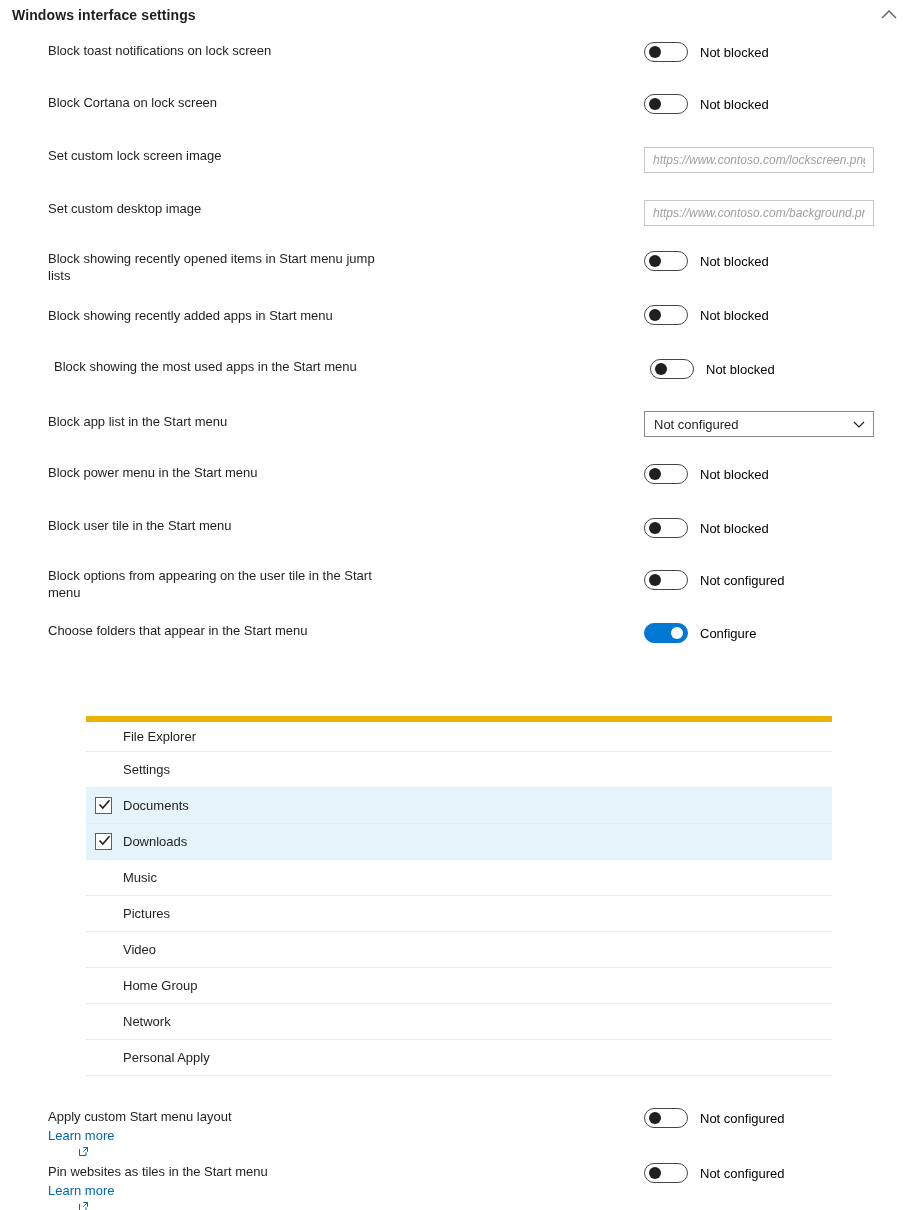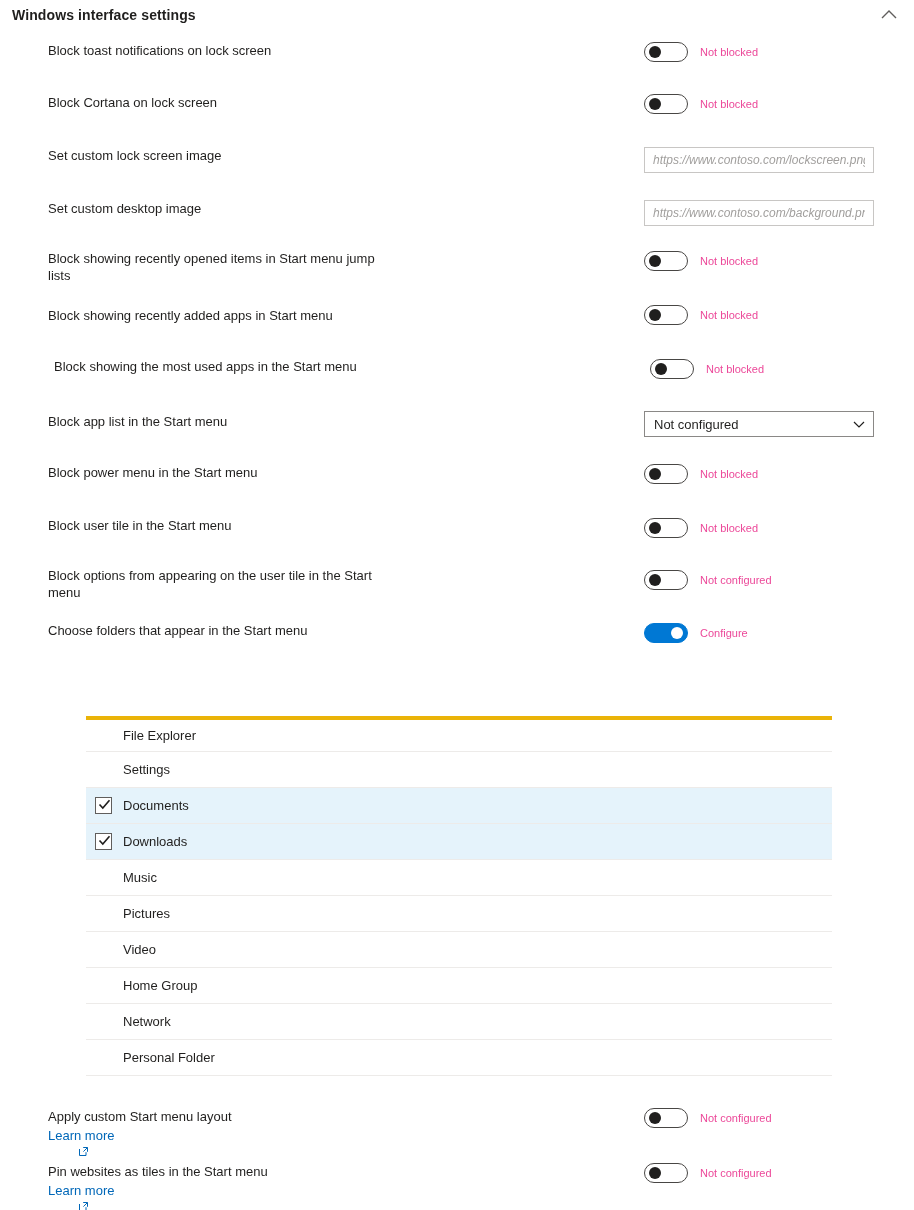--- a/index.html
+++ b/index.html
@@ -103,22 +103,22 @@
   .toggle.on {
     background: #0078d4;
     border-color: #0078d4;
   }
   .toggle.on .knob {
     background: #ffffff;
     left: 26px;
   }
   .toggle-text {
     margin-left: 12px;
-    font-size: 11px;
-    color: #ec4899;
+    font-size: 13px;
+    color: #000000;
     white-space: nowrap;
   }
 
   
   .text-input {
     width: 230px;
     height: 26px;
     box-sizing: border-box;
     border: 1px solid #c8c6c4;
     background: #ffffff;
@@ -160,21 +160,21 @@
   }
   .folder-row {
     height: 36px;
     border-bottom: 1px solid #edebe9;
     display: flex;
     align-items: center;
     cursor: pointer;
     box-sizing: border-box;
   }
   .folder-row:first-child {
-    border-top: 4px solid #eab308;
+    border-top: 6px solid #eab308;
   }
   .folder-row.selected {
     background: #e5f3fb;
   }
   .checkbox {
     width: 17px;
     height: 17px;
     box-sizing: border-box;
     border: 1px solid #605e5c;
     background: #ffffff;
@@ -406,21 +406,21 @@
       <span class="folder-name">Home Group</span>
     </div>
 
     <div class="folder-row">
       <span class="checkbox hidden-box"></span>
       <span class="folder-name">Network</span>
     </div>
 
     <div class="folder-row">
       <span class="checkbox hidden-box"></span>
-      <span class="folder-name">Personal Folder</span>
+      <span class="folder-name">Personal Apply</span>
     </div>
 
   </div>
 
   <div class="row" style="position:absolute; top:1108px; left:0; width:914px;">
     <div class="row-label">
       <span class="label-block">Apply custom Start menu layout</span>
       <a class="learn-more">
         <span>Learn more</span>
         <span class="ext">

